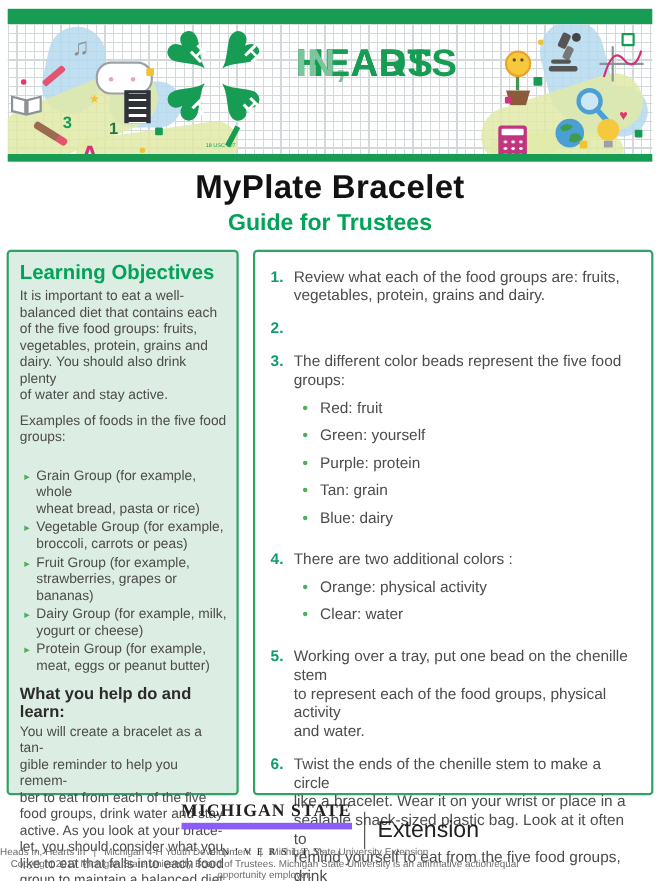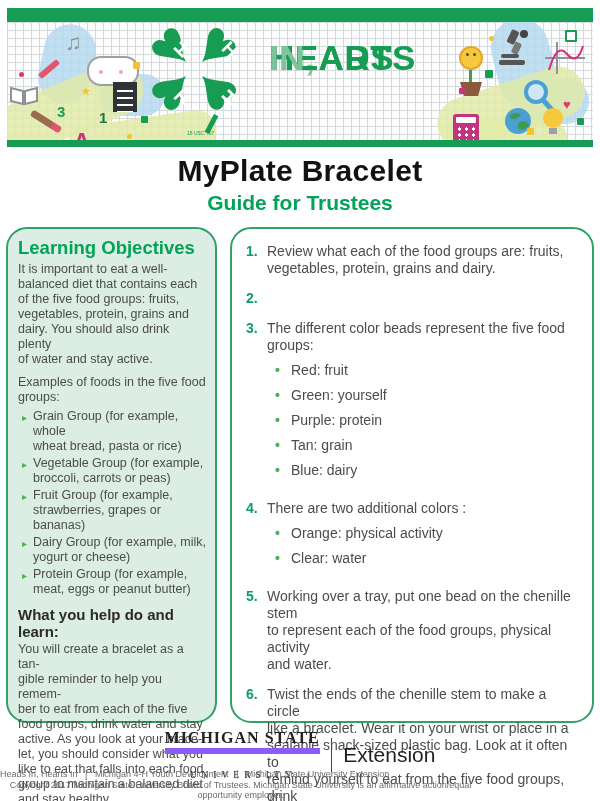--- a/index.html
+++ b/index.html
@@ -35,27 +35,27 @@
   
   .dot{border-radius:50%;}
   .sq{border-radius:1px;}
   
   .doc-title{position:absolute;top:154px;left:0;width:600px;text-align:center;
     font-size:30px;font-weight:800;color:var(--title_black);letter-spacing:.3px;}
   .doc-subtitle{position:absolute;top:191px;left:0;width:600px;text-align:center;
     font-size:21px;font-weight:800;color:var(--heading_green);}
   
   .box{position:absolute;top:227px;box-sizing:border-box;border:2.5px solid var(--box_border);
-       border-radius:21px;}
+       border-radius:4px;}
   .left-box{left:6px;width:211px;height:496px;background:var(--box_bg);padding:8px 9px 8px 10px;}
   .right-box{left:230px;width:364px;height:496px;background:#fff;padding:10px 14px;}
   .box h3{margin:0 0 3px 0;font-size:18.5px;font-weight:800;color:var(--heading_green);}
   .left-box h4{margin:0 0 2px 0;font-size:15px;font-weight:800;color:#2b2b2b;}
   .left-box p{margin:0 0 8px 0;font-size:12.5px;line-height:15px;color:var(--body_text);white-space:pre-line;}
-  .left-box p.intro{margin-bottom:4px;}
+  .left-box p.intro{margin-bottom:20px;}
   .examples{list-style:none;margin:0 0 7px 0;padding:0 0 0 4px;}
   .examples li{display:flex;margin:0 0 2px 0;font-size:12.5px;line-height:15px;color:var(--body_text);}
   .examples .arr{width:11px;flex:none;color:var(--bullet);font-size:10px;padding-top:1px;}
   .examples .t{white-space:pre-line;}
   .left-box h4.do{margin-top:9px;}
   
   .steps{list-style:none;margin:4px 0 0 0;padding:0;}
   .steps>li{display:flex;margin:0 0 13px 0;}
   .steps .num{flex:none;width:21px;font-weight:800;font-size:14px;color:var(--step_num);line-height:17px;}
   .steps .txt{font-size:14px;line-height:17px;color:var(--body_text);white-space:pre-line;}

